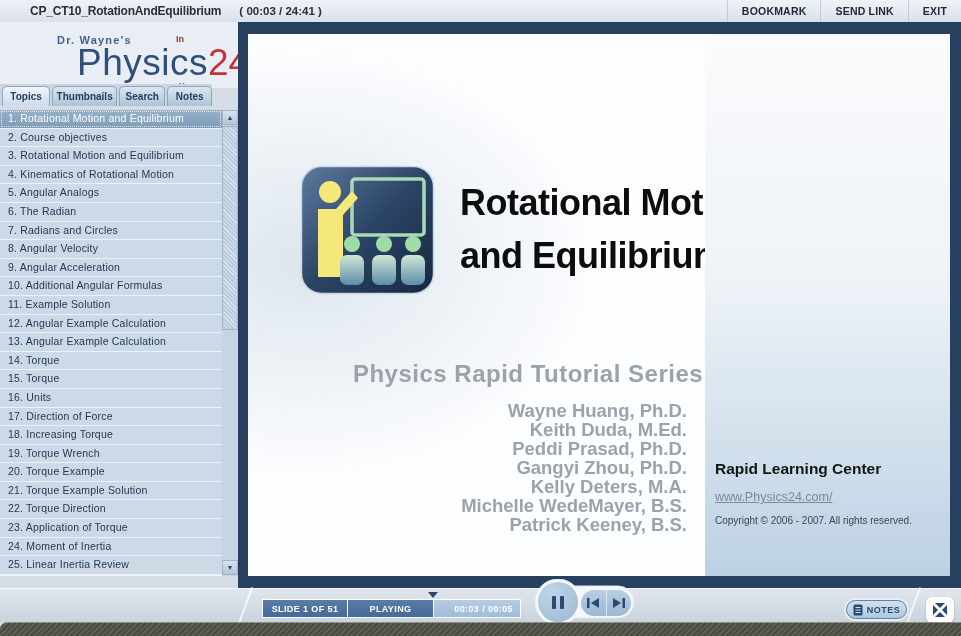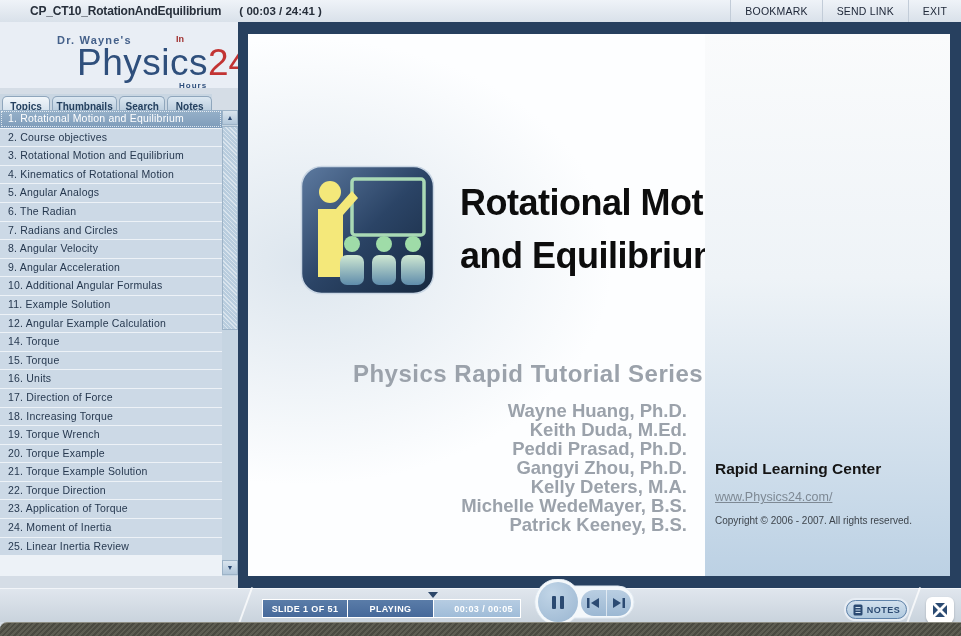--- a/index.html
+++ b/index.html
@@ -5,21 +5,21 @@
   * { margin:0; padding:0; box-sizing:border-box; }
   body { background:#ffffff; font-family:"Liberation Sans", sans-serif; }
   #app { position:relative; width:961px; height:636px; background:#d5dde6; overflow:hidden; }
 
   
   .top-bar { position:absolute; left:0; top:0; width:961px; height:22px;
     background:linear-gradient(#eff3f8,#d9e1ea); display:flex; align-items:center; }
   .app-title { margin-left:30px; font-size:12px; font-weight:bold; color:#272f3b; letter-spacing:-0.2px; }
   .app-time  { margin-left:18px; font-size:11.5px; font-weight:bold; color:#272f3b; }
   .top-actions { margin-left:auto; display:flex; align-items:center; height:100%; }
-  .top-action { font-size:10.5px; font-weight:normal; color:#20293a; padding:0 14px;
+  .top-action { font-size:10.5px; font-weight:bold; color:#20293a; padding:0 14px;
     border-left:1px solid #c2ccd8; line-height:22px; cursor:pointer; letter-spacing:0.2px; }
 
   
   .frame { position:absolute; background:#27405f; }
   .frame-top    { left:238px; top:22px;  width:723px; height:12px; }
   .frame-left   { left:238px; top:34px;  width:10px;  height:542px; }
   .frame-right  { left:950px; top:34px;  width:11px;  height:542px; }
   .frame-bottom { left:238px; top:576px; width:723px; height:12px; }
 
   
@@ -28,21 +28,21 @@
   .logo-prefix { position:absolute; left:57px; top:12px; font-size:11px; font-weight:bold;
     color:#44608a; letter-spacing:1.2px; }
   .logo-row { position:absolute; left:46px; top:20px; white-space:nowrap; }
   .logo-word { font-size:37px; color:#2f4f7c; letter-spacing:0.5px;margin-left:31px; }
   .logo-number { font-size:37px; color:#c23333; }
   .logo-in { position:absolute; left:176px; top:12px; font-size:9px; font-weight:bold; color:#a03030; }
   .logo-hours { position:absolute; left:179px; top:59px; font-size:8px; font-weight:bold;
     color:#2f4f7c; letter-spacing:1px; }
 
   
-  .tabs { position:absolute; left:0; top:94px; width:212px; height:22px;
+  .tabs { position:absolute; left:0; top:84px; width:212px; height:22px;
     background:#c9d6e2; display:flex; align-items:flex-end; padding-left:2px; gap:2px; }
   .tab { height:20px; border:1px solid #8fa6bc; border-bottom:none; border-radius:5px 5px 0 0;
     background:linear-gradient(#dbe7f1,#aec3d6); font-size:10px; font-weight:bold; color:#24405f;
     display:flex; align-items:center; justify-content:center; cursor:pointer; }
   .tab.active { background:linear-gradient(#f1f6fa,#ccdbe9); }
   .tab-topics { width:52px; } .tab-thumbs { width:70px; } .tab-search { width:50px; } .tab-notes { width:48px; }
 
   
   .topics-list { position:absolute; left:0; top:110px; width:222px; height:466px;
     background:#edf2f7; display:flex; flex-direction:column; gap:1px; overflow:hidden; }
@@ -168,20 +168,21 @@
       <div class="topic">3. Rotational Motion and Equilibrium</div>
       <div class="topic">4. Kinematics of Rotational Motion</div>
       <div class="topic">5. Angular Analogs</div>
       <div class="topic">6. The Radian</div>
       <div class="topic">7. Radians and Circles</div>
       <div class="topic">8. Angular Velocity</div>
       <div class="topic">9. Angular Acceleration</div>
       <div class="topic">10. Additional Angular Formulas</div>
       <div class="topic">11. Example Solution</div>
       <div class="topic">12. Angular Example Calculation</div>
+      <div class="topic">13. Angular Example Calculation</div>
       <div class="topic">14. Torque</div>
       <div class="topic">15. Torque</div>
       <div class="topic">16. Units</div>
       <div class="topic">17. Direction of Force</div>
       <div class="topic">18. Increasing Torque</div>
       <div class="topic">19. Torque Wrench</div>
       <div class="topic">20. Torque Example</div>
       <div class="topic">21. Torque Example Solution</div>
       <div class="topic">22. Torque Direction</div>
       <div class="topic">23. Application of Torque</div>

